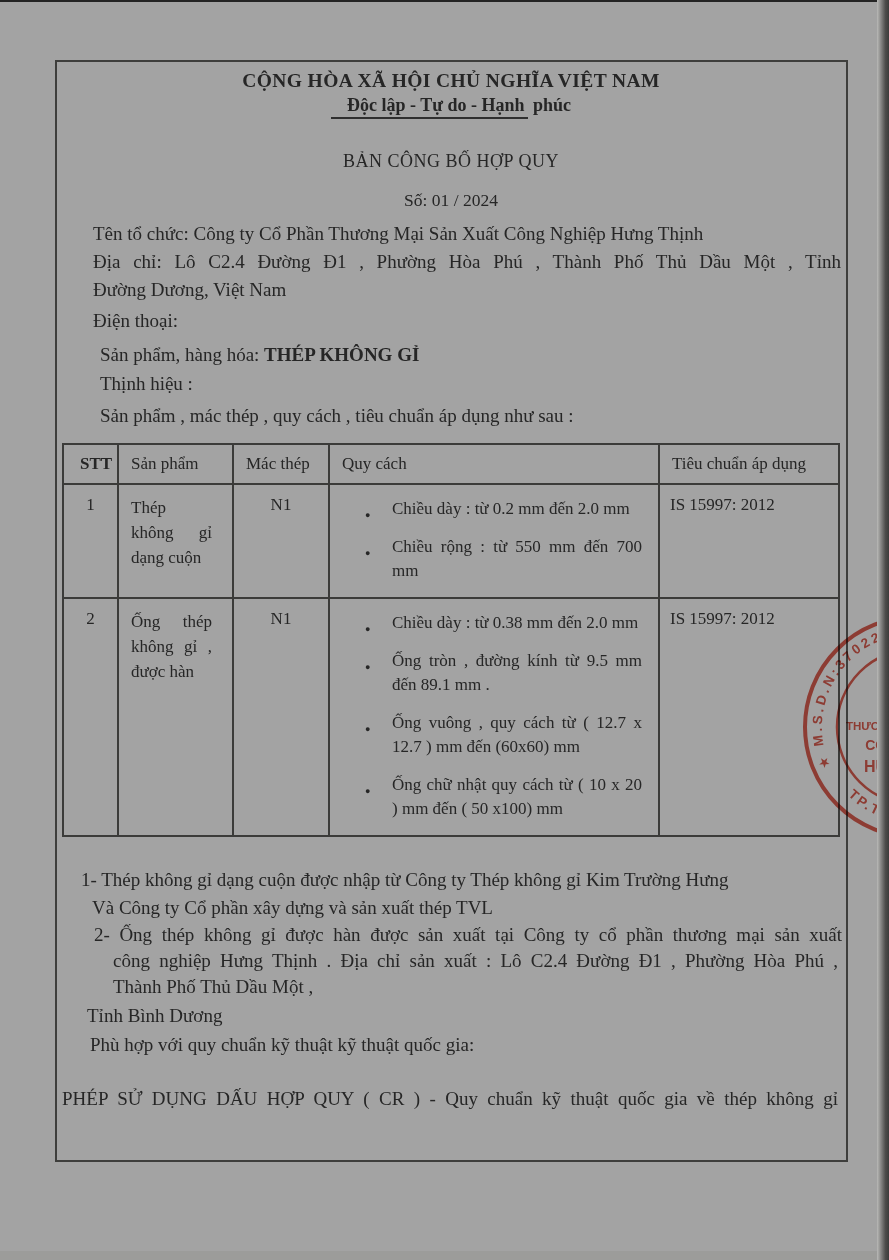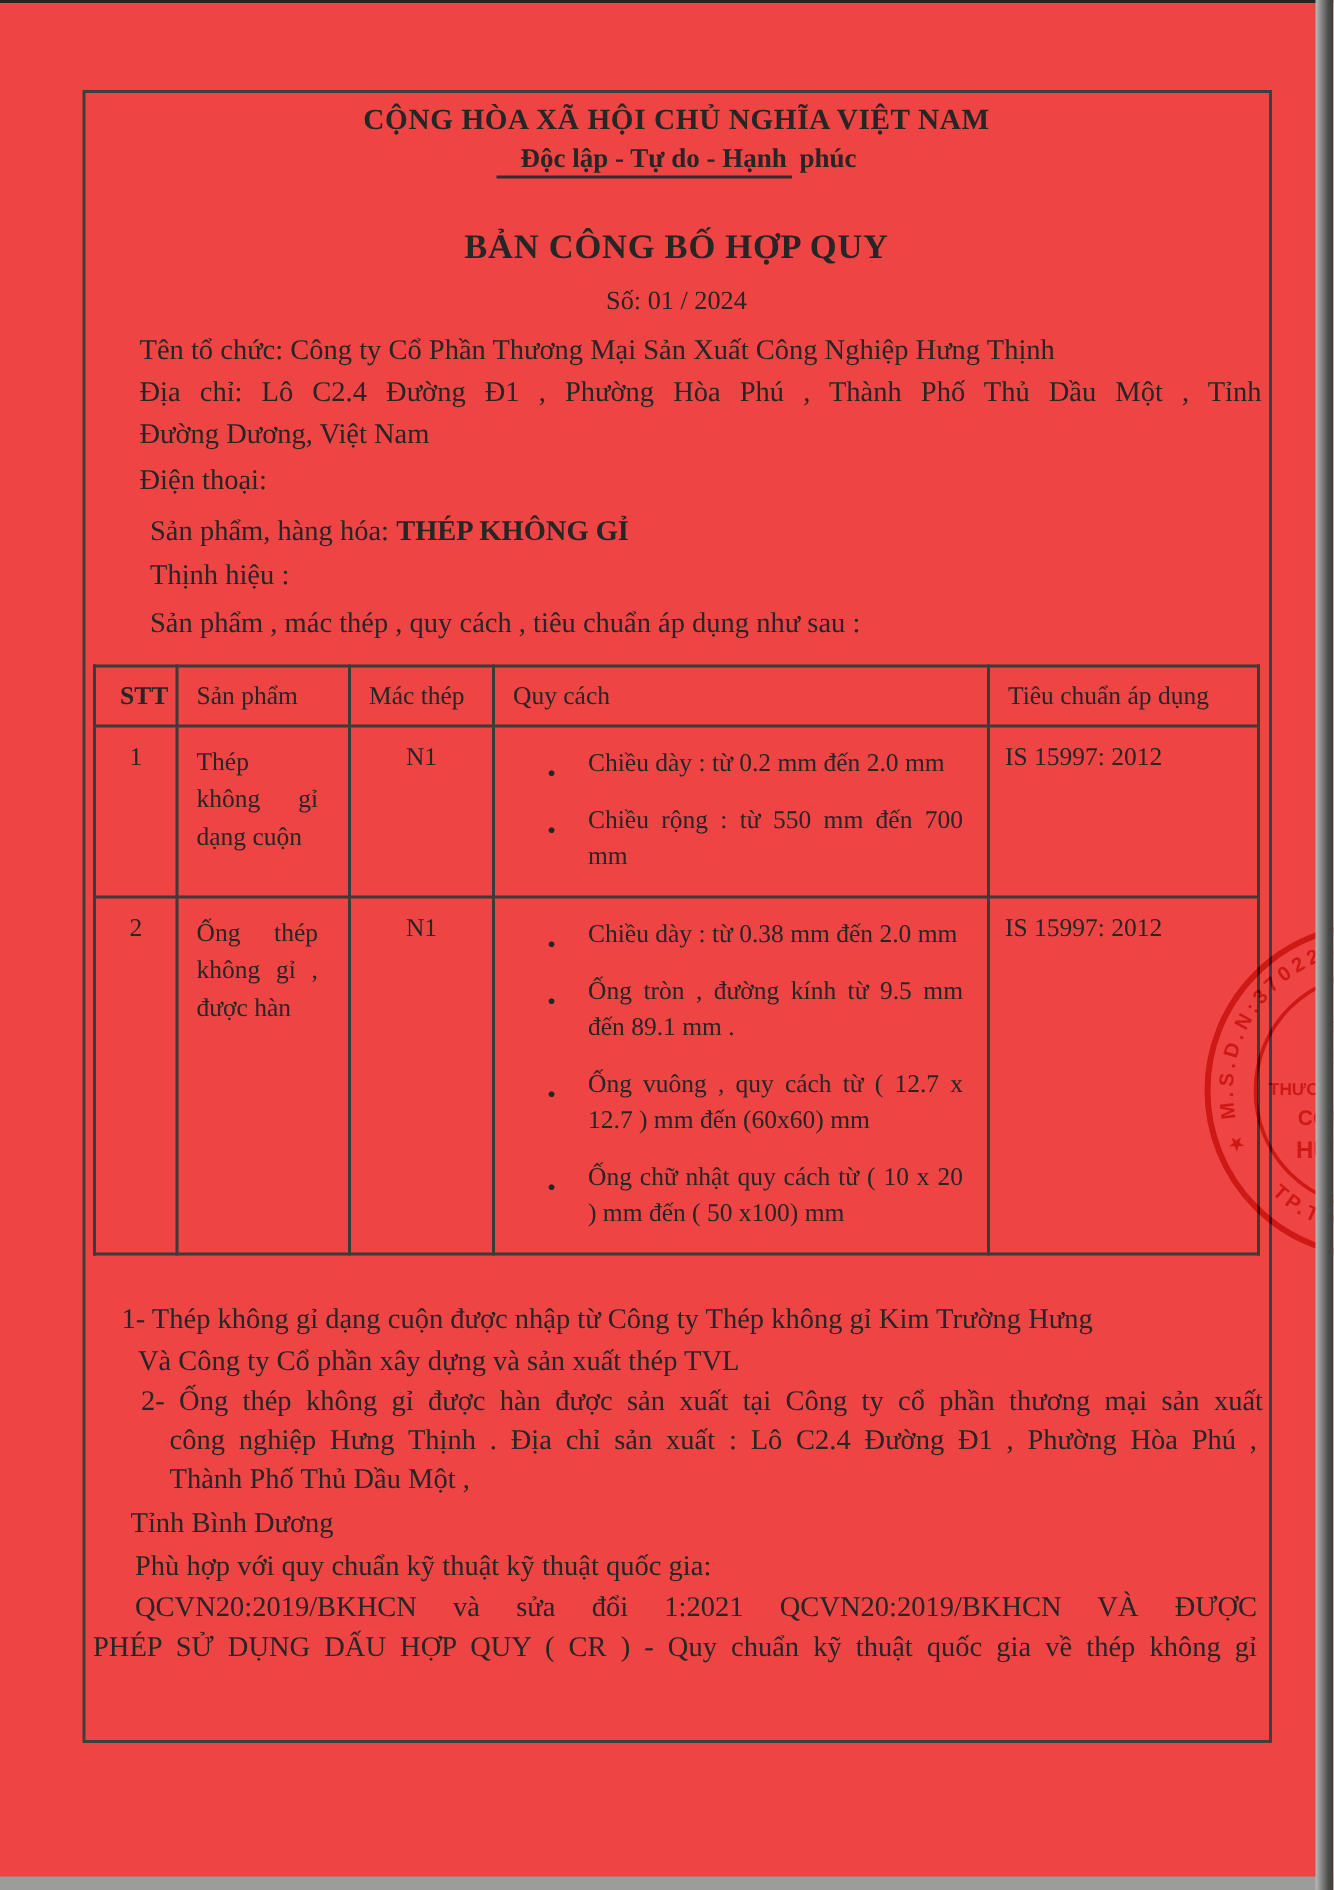--- a/index.html
+++ b/index.html
@@ -1,32 +1,32 @@
 <!DOCTYPE html>
 <html><head>
 <meta charset="utf-8">
 <style>
   html,body{margin:0;padding:0;background:#e8e8e6;}
   .page{
-    position:relative;width:889px;height:1260px;background:#ef4444;
+    position:relative;width:889px;height:1260px;background:#a3a3a3;
     overflow:hidden;font-family:"Liberation Serif","DejaVu Serif",serif;
     color:#262626;
   }
   .scan-top{position:absolute;left:0;top:0;width:889px;height:2px;background:#242424;}
   .scan-right{position:absolute;right:0;top:0;width:12px;height:1260px;
     background:linear-gradient(to right,#b9b9b7,#4d4d4b 70%,#3c3c3a);z-index:30;}
   .scan-bottom{position:absolute;left:0;bottom:0;width:889px;height:9px;background:#9c9c9a;z-index:29;}
   .doc-border{position:absolute;left:55px;top:60px;width:789px;height:1098px;border:2px solid #3e3e3c;}
   .abs{position:absolute;line-height:1.3;white-space:nowrap;}
   .wrap{white-space:normal;}
   .center-band{left:57px;width:788px;text-align:center;}
   .nat-title{font-size:19.5px;font-weight:bold;letter-spacing:.4px;}
   .motto{font-size:18px;font-weight:bold;}
   .motto .u{border-bottom:2.5px solid #2f2f2f;padding:0 4px 2px 16px;}
-  .doc-title{font-size:23px;font-weight:bold;letter-spacing:.5px;}
+  .doc-title{font-size:18px;font-weight:normal;letter-spacing:.5px;}
   .doc-num{font-size:17.5px;}
   .body-txt{font-size:19px;}
   .bold{font-weight:bold;}
   .stretch{text-align:justify;text-align-last:justify;white-space:normal;}
   
   .spec-table{position:absolute;left:62px;top:443px;border-collapse:collapse;table-layout:fixed;width:776px;}
   .spec-table th,.spec-table td{border:2px solid #3b3b39;vertical-align:top;font-weight:normal;
     font-size:17px;padding:0;}
   .spec-table th{text-align:left;padding:9px 6px 6px 12px;}
   .spec-table th.c1{text-align:center;padding-left:16px;font-weight:bold;}
@@ -127,21 +127,20 @@
   <div class="abs body-txt" style="left:81px;top:868px;">1-  Thép không gỉ dạng cuộn được nhập từ Công ty Thép không gỉ Kim Trường Hưng</div>
   <div class="abs body-txt" style="left:92px;top:896px;">Và Công ty Cổ phần xây dựng và sản xuất thép TVL</div>
 
   <div class="abs body-txt stretch" style="left:94px;top:923px;width:748px;">2-  Ống thép không gỉ được hàn được sản xuất tại Công ty cổ phần thương mại sản xuất</div>
   <div class="abs body-txt stretch" style="left:113px;top:949px;width:725px;">công nghiệp Hưng Thịnh . Địa chỉ sản xuất : Lô C2.4 Đường Đ1 , Phường Hòa Phú ,</div>
   <div class="abs body-txt" style="left:113px;top:975px;">Thành Phố Thủ Dầu Một ,</div>
 
   <div class="abs body-txt" style="left:87px;top:1004px;">Tỉnh Bình Dương</div>
   <div class="abs body-txt" style="left:90px;top:1033px;">Phù hợp với quy chuẩn kỹ thuật kỹ thuật quốc gia:</div>
 
-  <div class="abs body-txt stretch" style="left:90px;top:1060px;width:748px;">QCVN20:2019/BKHCN và sửa đổi 1:2021 QCVN20:2019/BKHCN VÀ ĐƯỢC</div>
   <div class="abs body-txt stretch" style="left:62px;top:1087px;width:776px;">PHÉP SỬ DỤNG DẤU HỢP QUY ( CR ) - Quy chuẩn kỹ thuật quốc gia về thép không gỉ</div>
 
   <svg class="stamp" width="260" height="260" viewBox="0 0 260 260">
     <g fill="none" stroke="#d94f41">
       <circle cx="130" cy="130" r="110" stroke-width="4"></circle>
       <circle cx="130" cy="130" r="78" stroke-width="2.5"></circle>
     </g>
     <defs>
       <path id="ring-top" d="M 45.7 169.3 A 93 93 0 1 1 214.3 169.3"></path>
       <path id="ring-bottom" d="M 34 130 A 96 96 0 0 0 226 130"></path>

